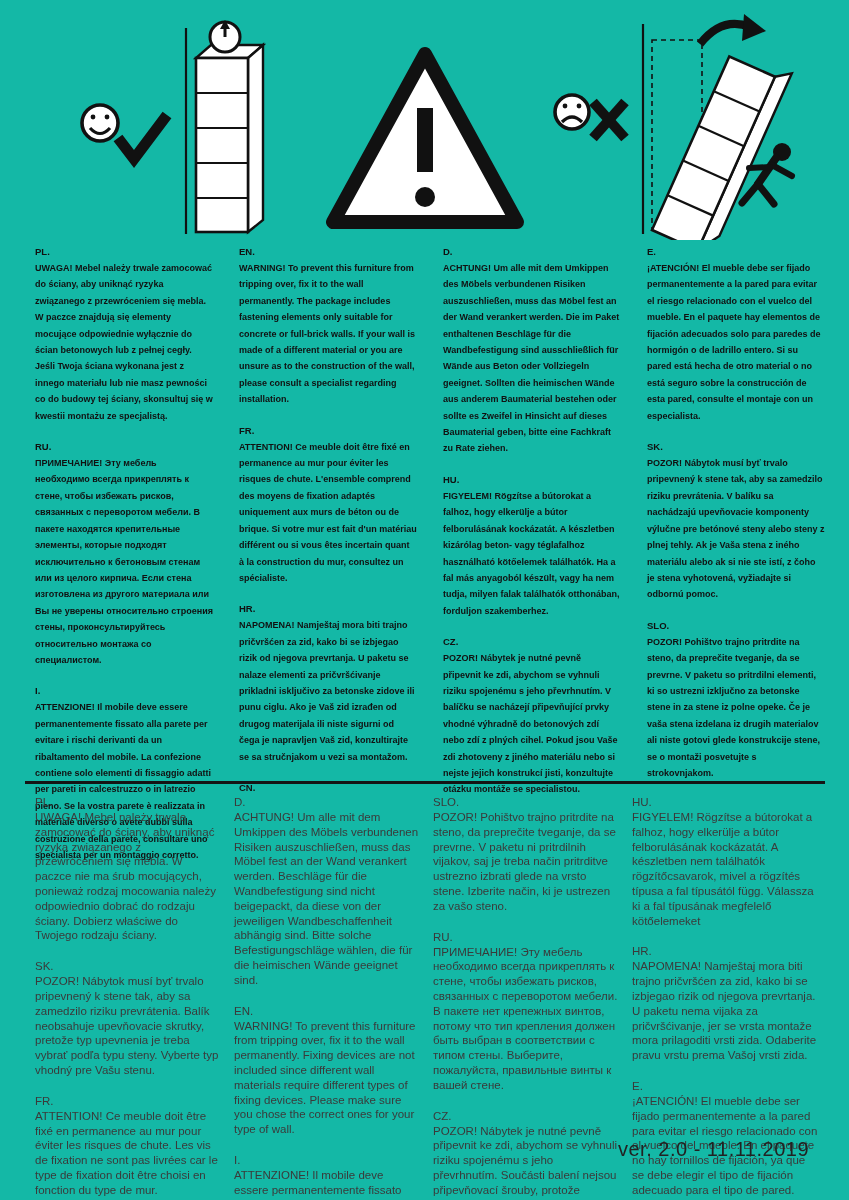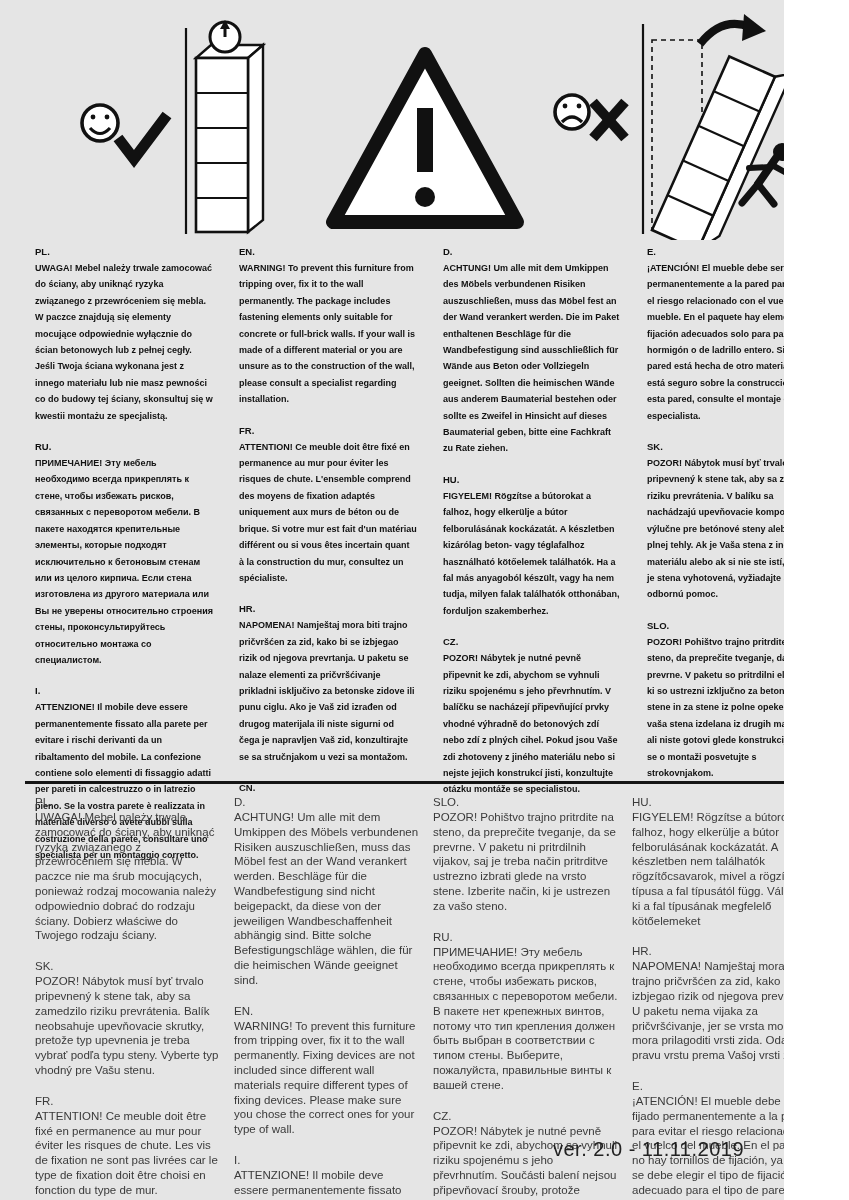--- a/index.html
+++ b/index.html
@@ -1,16 +1,16 @@
 <!DOCTYPE html>
 <html><head>
 <meta charset="utf-8">
 <style>
   html,body{margin:0;padding:0;background:#ffffff;}
-  .sheet{position:relative;width:784px;height:1200px;background:#e5e5e5;overflow:hidden;
+  .sheet{position:relative;width:849px;height:1200px;background:#14b8a6;overflow:hidden;
          font-family:"Liberation Sans",sans-serif;color:#111;}
   .illustrations{position:absolute;left:0;top:0;width:849px;height:240px;}
   .top-grid{position:absolute;left:35px;top:244px;width:790px;
             display:grid;grid-template-columns:repeat(4,178px);column-gap:26px;}
   .top-grid .block{margin-bottom:15px;}
   .top-grid .lang{font-weight:bold;font-size:9.5px;line-height:16px;}
   .top-grid .para{font-weight:bold;font-size:9px;line-height:16.4px;white-space:pre-line;}
   .divider{position:absolute;left:25px;top:781px;width:800px;border-top:3px solid #151515;}
   .bottom-grid{position:absolute;left:35px;top:795px;width:790px;
                display:grid;grid-template-columns:repeat(4,186px);column-gap:13px;}

